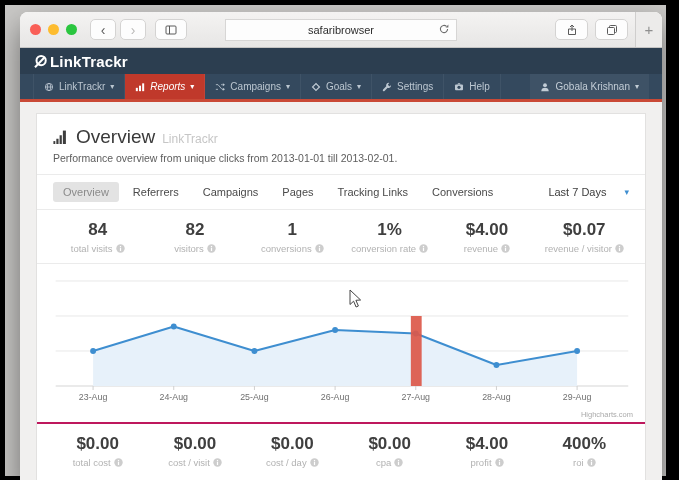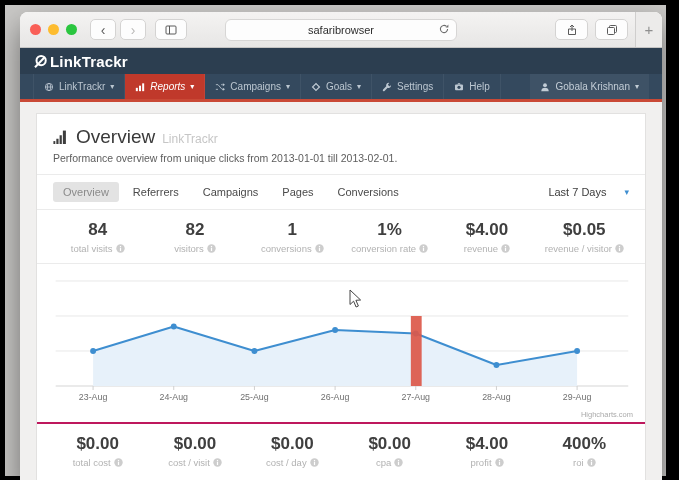--- a/index.html
+++ b/index.html
@@ -14,21 +14,21 @@
     border-bottom:1px solid #c5c4c3; display:flex; align-items:center; padding:0 10px; gap:9px; }
   .lights { display:flex; gap:7px; margin-right:4px; }
   .light { width:11px; height:11px; border-radius:50%; }
   .tb-btn { height:21px; background:#fdfdfd; border:1px solid #d4d3d2; border-radius:5px;
     display:flex; align-items:center; justify-content:center; color:#5a5a5a; }
   .nav-btns { display:flex; gap:4px; }
   .nav-btns .tb-btn { width:26px; font-size:14px; }
   .fwd { color:#b9b8b7; }
   .sidebar-btn { width:32px; }
   .addr { position:absolute; left:50%; top:7px; transform:translateX(-50%); width:232px; height:22px;
-    background:#fdfdfd; border:1px solid #d7d6d5; border-radius:6px; display:flex; align-items:center;
+    background:#fdfdfd; border:1px solid #d7d6d5; border-radius:0; display:flex; align-items:center;
     justify-content:center; font-size:11px; color:#2e2e2e; }
   .addr .reload { position:absolute; right:6px; top:3px; color:#6e6e6e; }
   .right-cluster { margin-left:auto; display:flex; gap:7px; margin-right:24px; }
   .right-cluster .tb-btn { width:33px; }
   .plus-strip { position:absolute; right:0; top:0; bottom:0; width:27px; background:#ecebea;
     border-left:1px solid #cfcecd; display:flex; align-items:center; justify-content:center;
     color:#8f8f8f; font-size:15px; }
   .ic { width:12px; height:12px; display:block; }
 
   
@@ -215,20 +215,21 @@
           </div>
           <div class="subtitle">Performance overview from unique clicks from 2013-01-01 till 2013-02-01.</div>
         </div>
 
         <div class="tabs-row">
           <div id="tabs" style="display:flex">
               <button class="tab active">Overview</button>
               <button class="tab">Referrers</button>
               <button class="tab">Campaigns</button>
               <button class="tab">Pages</button>
+              <button class="tab">Tracking Links</button>
               <button class="tab">Conversions</button>
             </div>
           <div class="date-filter">
             <span>Last 7 Days</span>
             <span class="caret">▾</span>
           </div>
         </div>
 
         <div id="stats-top" class="stats-row bordered">
             <div class="stat">
@@ -280,21 +281,21 @@
               <div class="stat-label">
                 <span>revenue</span>
                 <svg viewBox="0 0 12 12" class="ic">
                   <circle cx="6" cy="6" r="5.6" fill="#cdcdcd"></circle>
                   <rect x="5.2" y="5" width="1.6" height="4.4" fill="#fff"></rect>
                   <rect x="5.2" y="2.6" width="1.6" height="1.6" fill="#fff"></rect>
                 </svg>
               </div>
             </div>
             <div class="stat">
-              <div class="stat-value">$0.05</div>
+              <div class="stat-value">$0.07</div>
               <div class="stat-label">
                 <span>revenue / visitor</span>
                 <svg viewBox="0 0 12 12" class="ic">
                   <circle cx="6" cy="6" r="5.6" fill="#cdcdcd"></circle>
                   <rect x="5.2" y="5" width="1.6" height="4.4" fill="#fff"></rect>
                   <rect x="5.2" y="2.6" width="1.6" height="1.6" fill="#fff"></rect>
                 </svg>
               </div>
             </div>
           </div>

